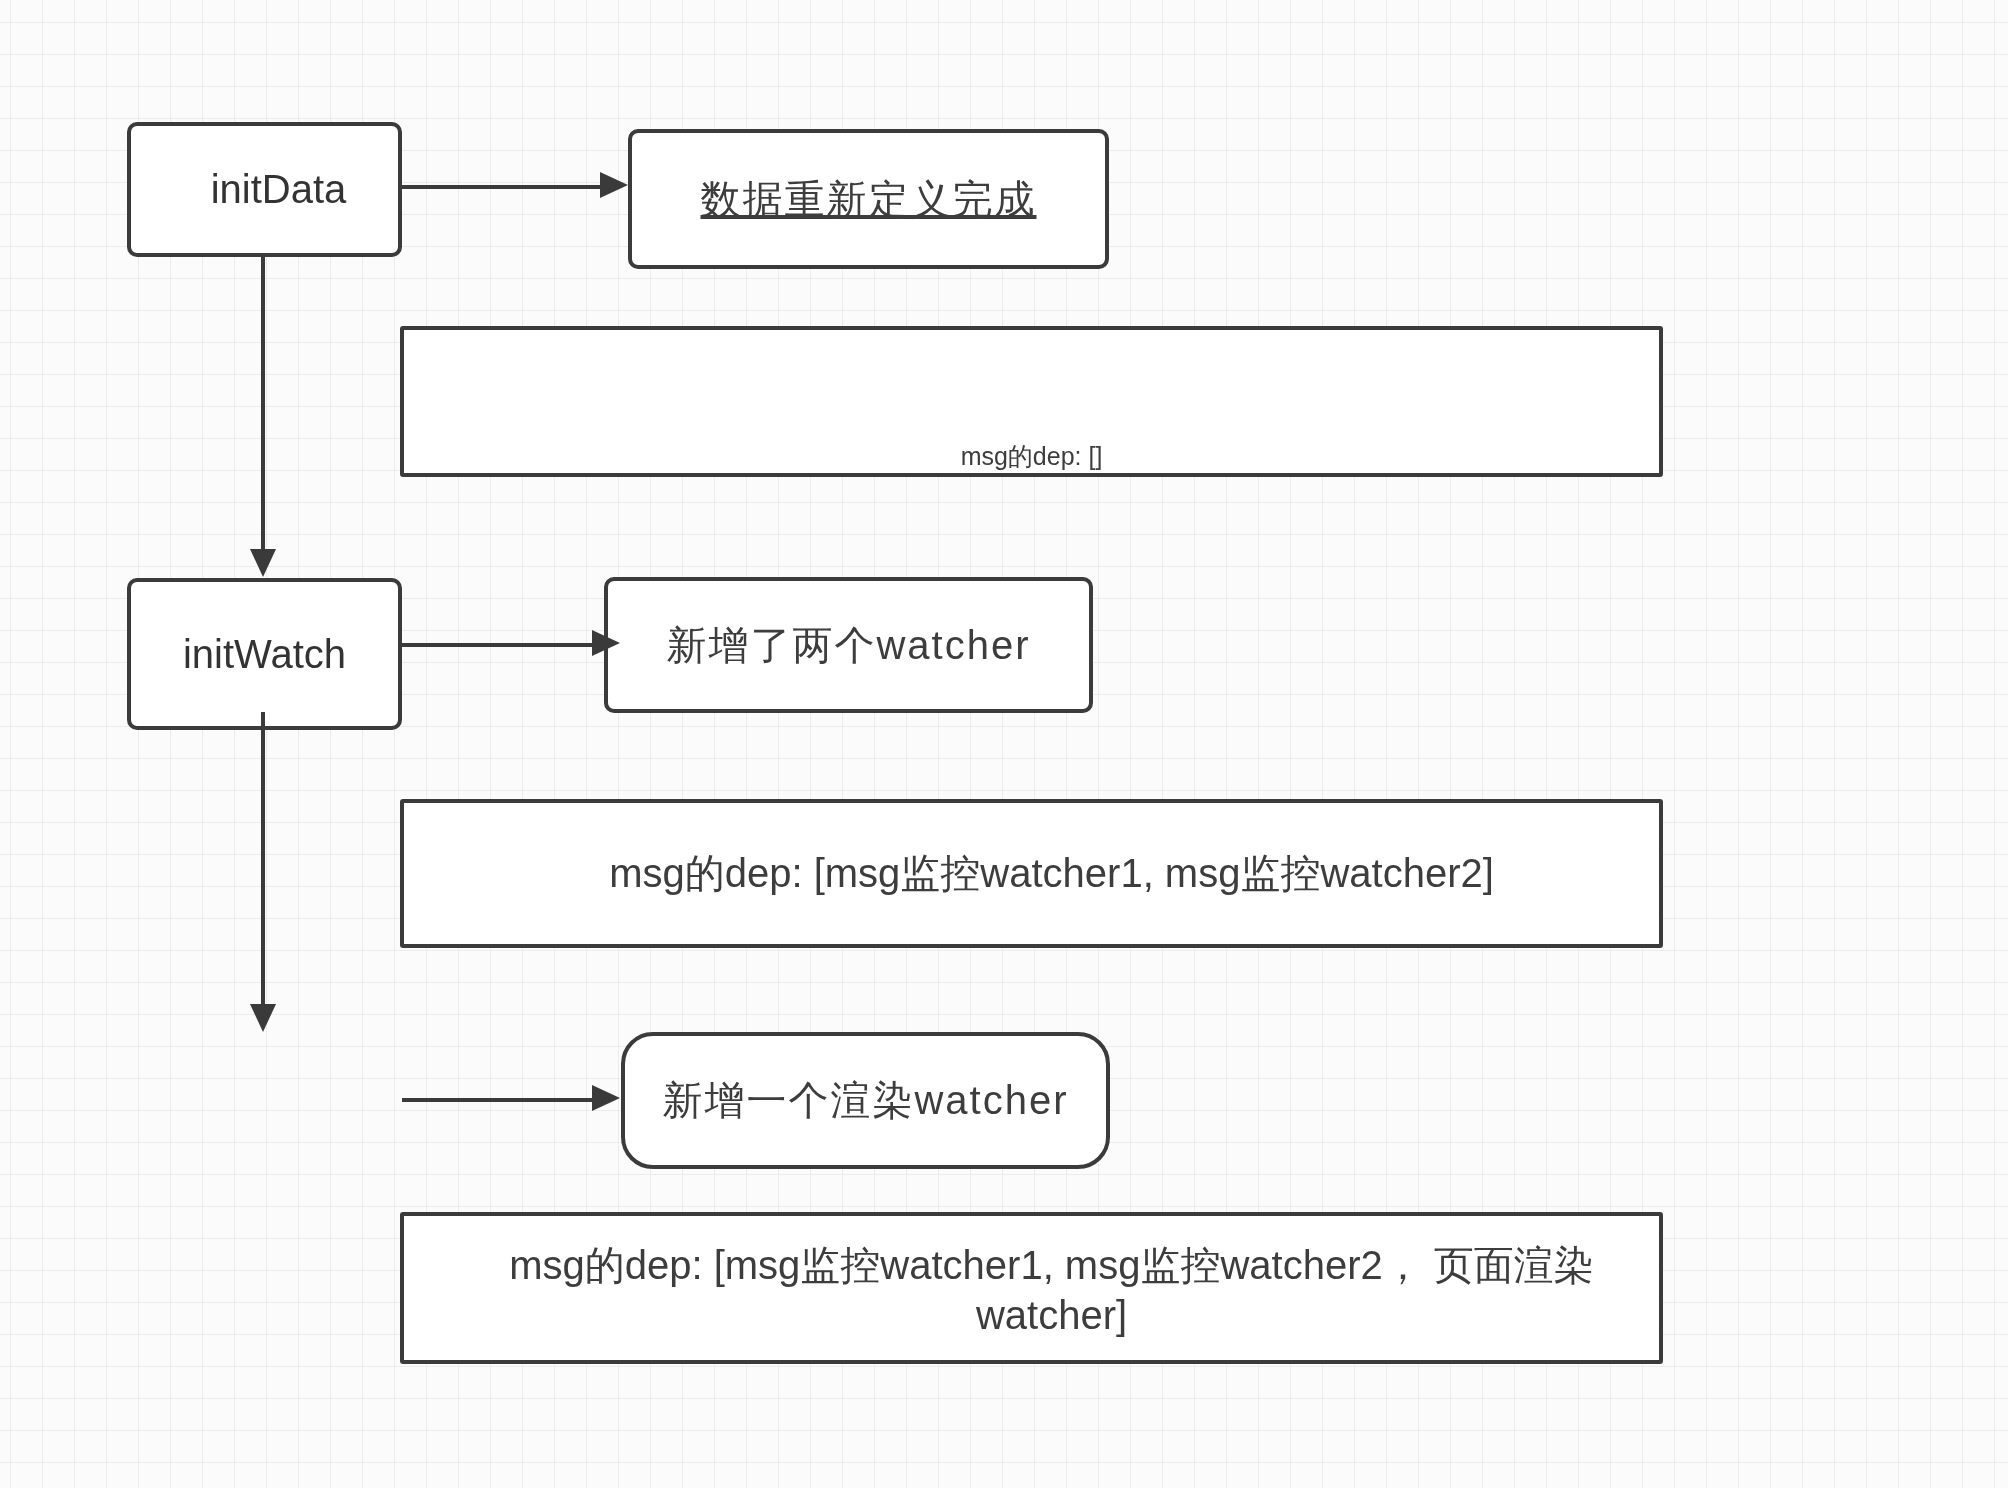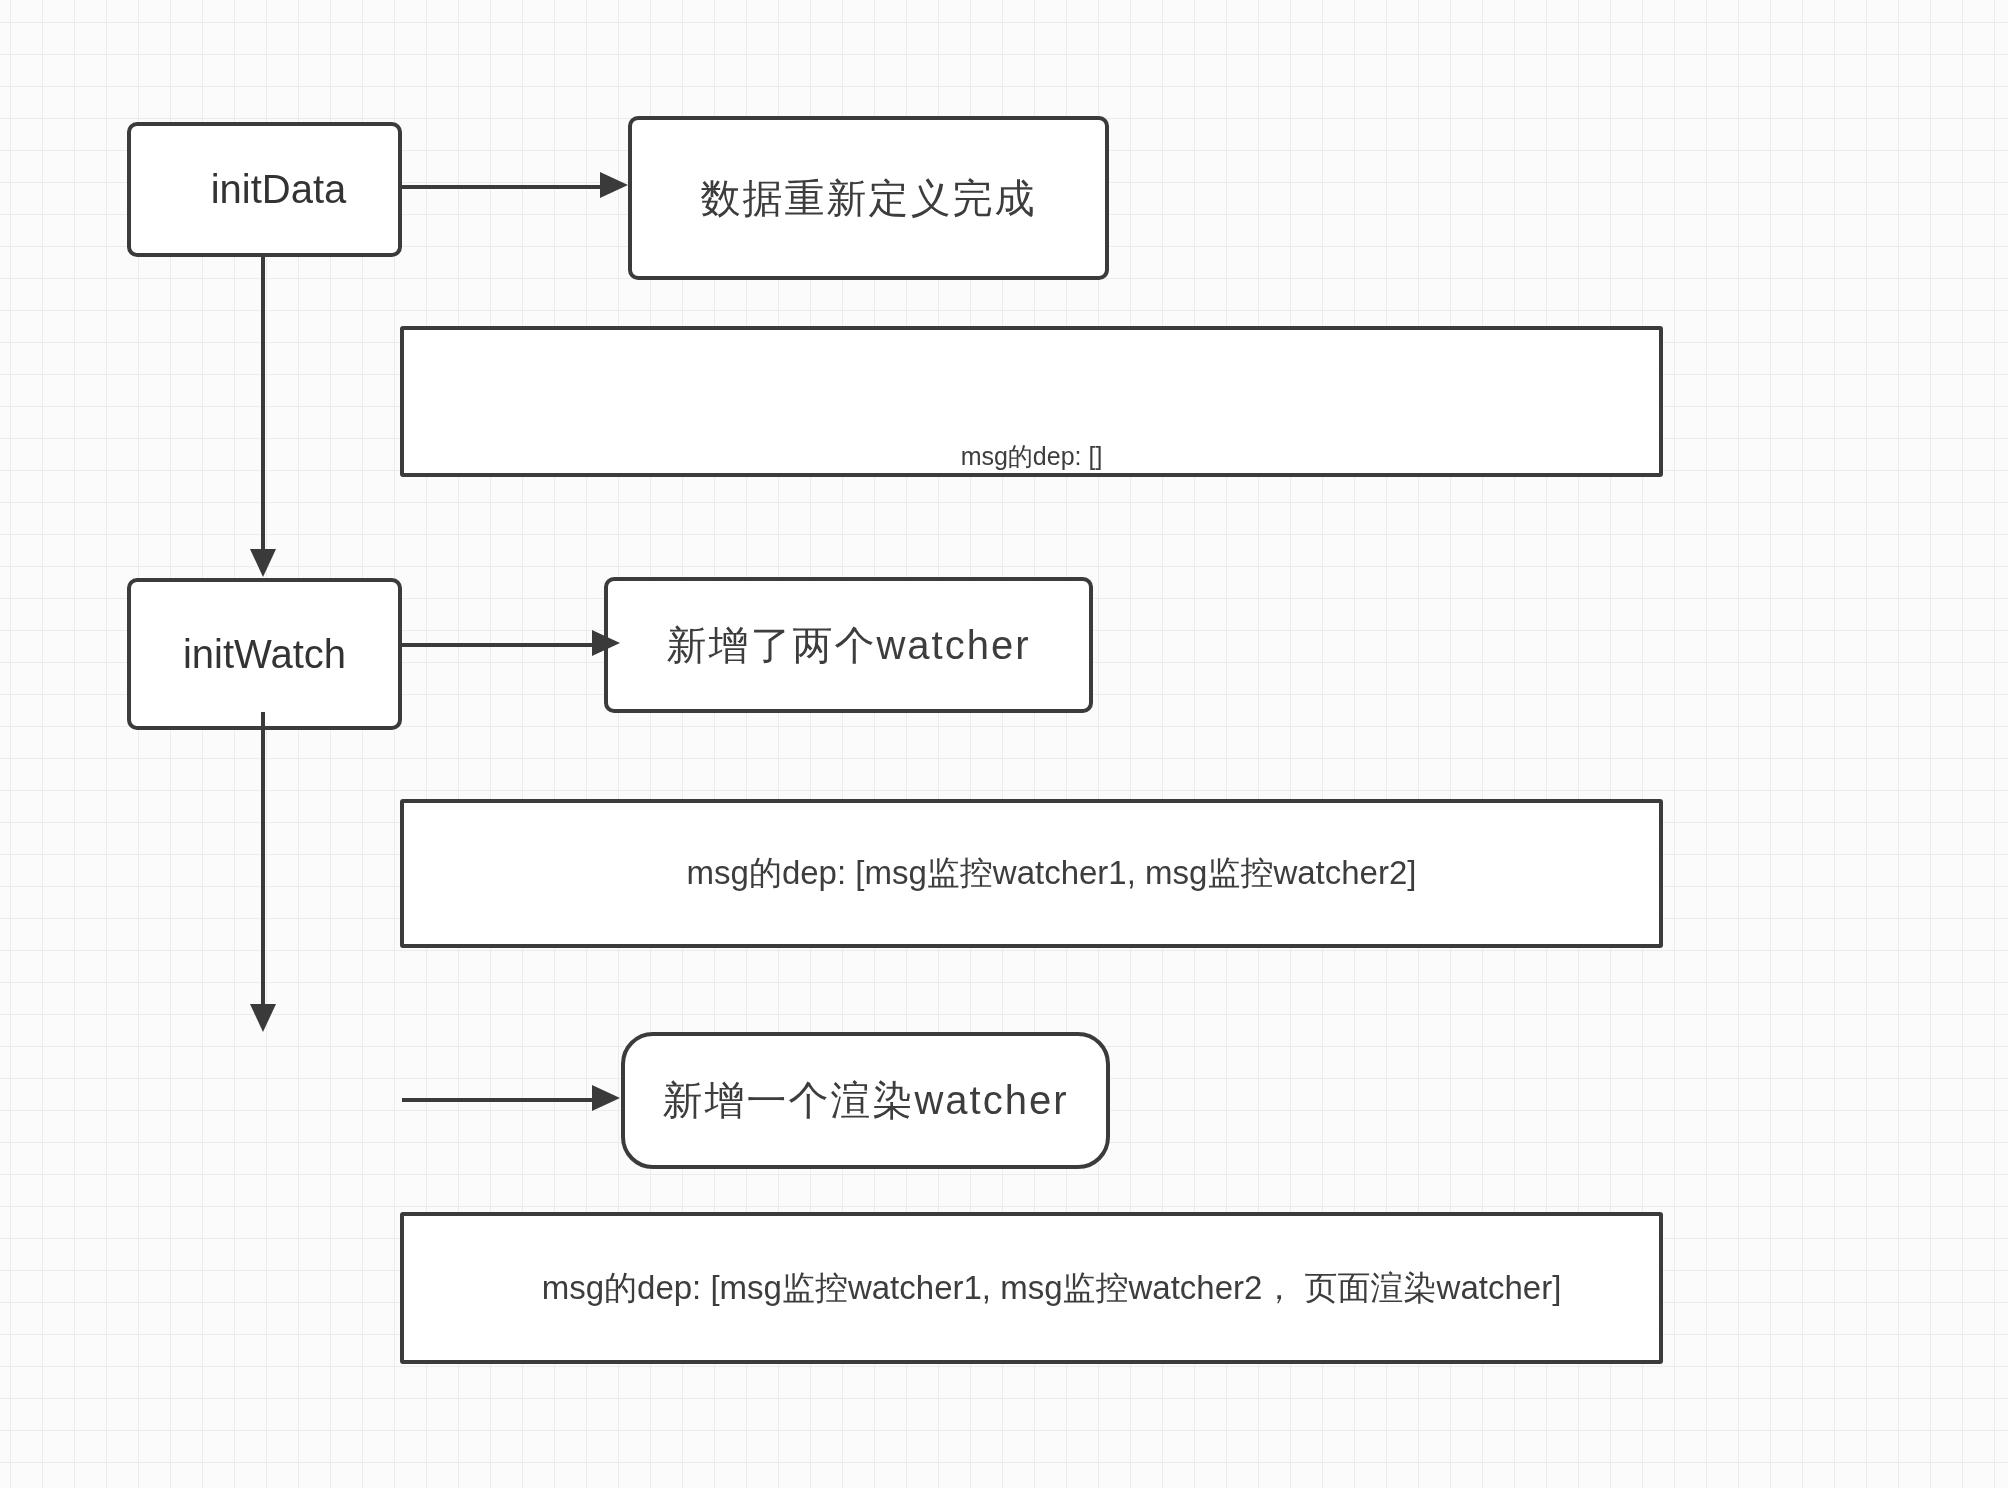--- a/index.html
+++ b/index.html
@@ -41,21 +41,21 @@
     border-radius: 10px;
     font-size: 40px;
     color: #3d3d3d;
     letter-spacing: 2px;
   }
   .dep {
     border-radius: 3px;
     color: #3d3d3d;
   }
   .dep-small { font-size: 25px; align-items: flex-end; }
-  .dep-large { font-size: 33px; padding-left: 40px; }
+  .dep-large { font-size: 40px; padding-left: 40px; }
 
   .hline {
     position: absolute;
     height: 4px;
     background: #3a3a3a;
   }
   .vline {
     position: absolute;
     width: 4px;
     background: #3a3a3a;
@@ -74,21 +74,21 @@
     border-right: 13px solid transparent;
     border-top: 28px solid #3a3a3a;
   }
 
   
   #node-initdata  { left: 127px; top: 122px;  width: 275px; height: 135px; padding-left: 28px; }
   #node-initwatch { left: 127px; top: 578px;  width: 275px; height: 152px; }
   #node-mount     { left: 128px; top: 1034px; width: 274px; height: 133px; }
 
   
-  #result-1 { left: 628px; top: 116px;  width: 481px; height: 164px; }
+  #result-1 { left: 628px; top: 129px;  width: 481px; height: 140px; text-decoration: underline; }
   #result-2 { left: 604px; top: 577px;  width: 489px; height: 136px; justify-content: center; }
   #result-3 { left: 621px; top: 1032px; width: 489px; height: 137px; border-radius: 32px; }
 
   
   #dep-1 { left: 400px; top: 326px;  width: 1263px; height: 151px; }
   #dep-2 { left: 400px; top: 799px;  width: 1263px; height: 149px; }
   #dep-3 { left: 400px; top: 1212px; width: 1263px; height: 152px; }
 
   
   #a1-line { left: 402px; top: 185px;  width: 200px; }

